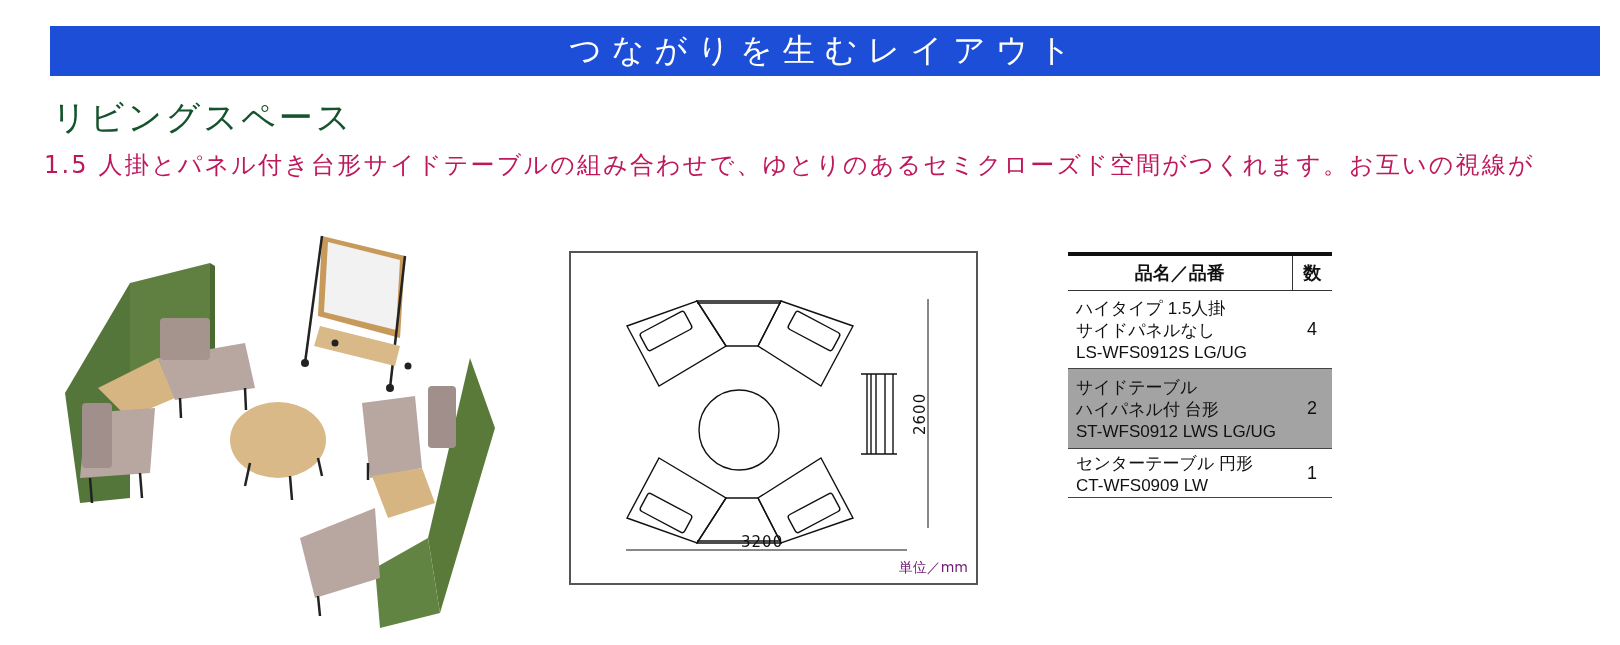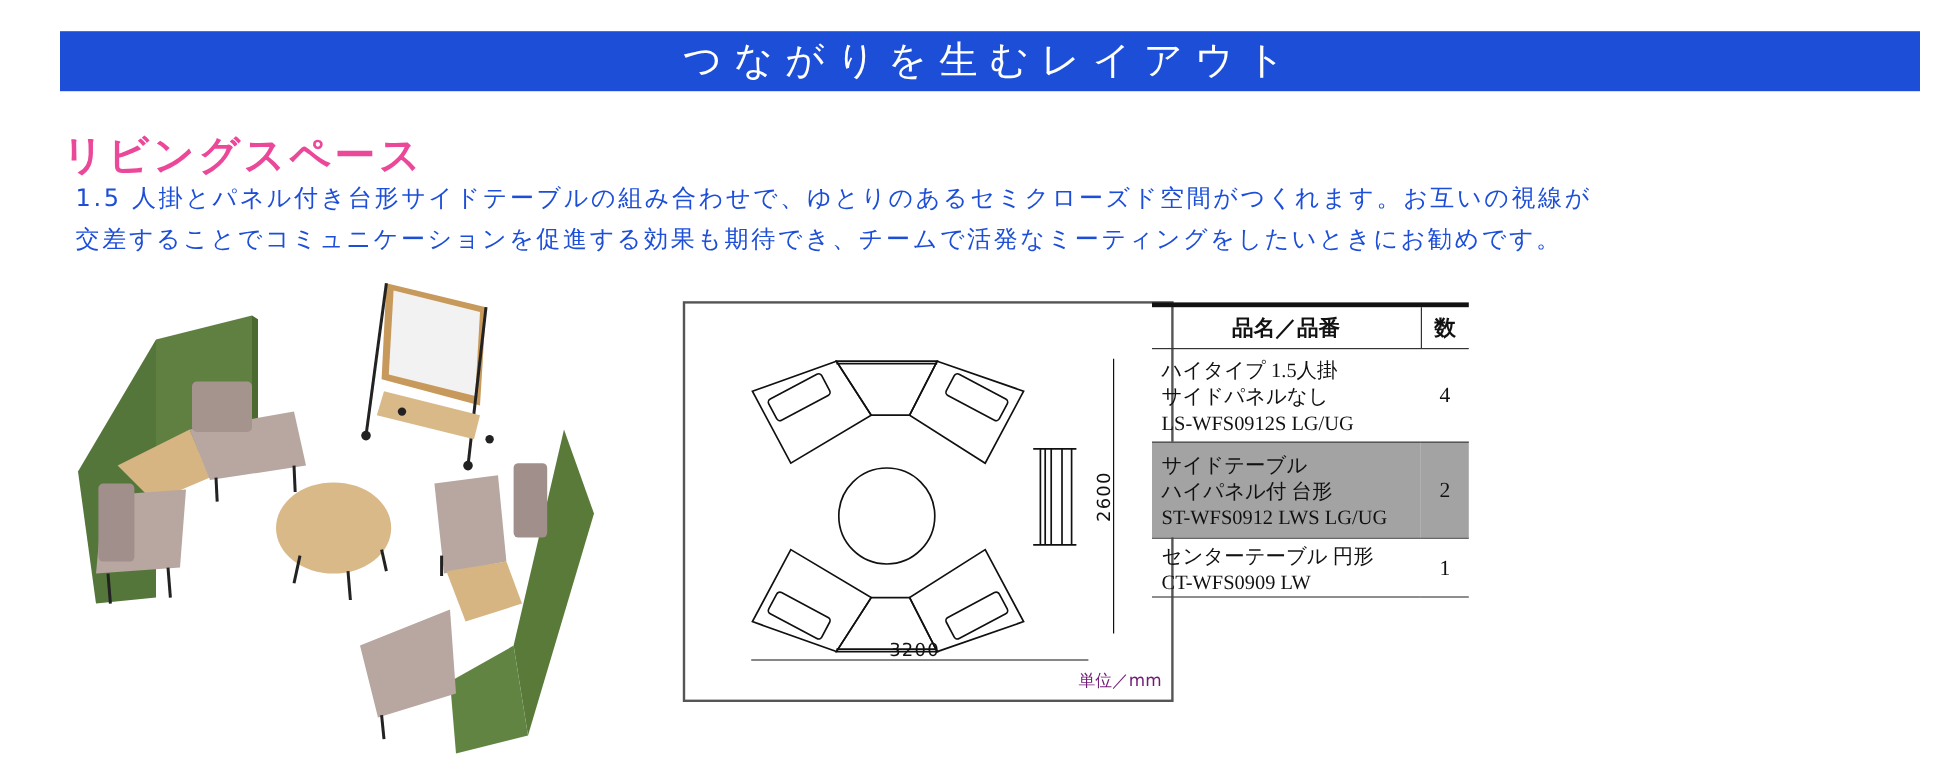--- a/index.html
+++ b/index.html
@@ -8,47 +8,47 @@
 
     .banner {
       position: absolute; left: 50px; top: 26px; width: 1550px; height: 50px;
       background: #1d4ed8; display: flex; align-items: center; justify-content: center;
     }
     .banner-title {
       color: #ffffff; font-size: 32px; letter-spacing: 10px; font-weight: normal;
     }
 
     .section-title {
-      position: absolute; left: 52px; top: 95px; font-size: 34px; font-weight: bold;
-      letter-spacing: 3px; color: #ec4899; margin-top: 12px;
+      position: absolute; left: 52px; top: 95px; font-size: 34px; font-weight: normal;
+      letter-spacing: 3px; color: #14532d;
     }
     .desc {
-      position: absolute; left: 63px; top: 148px; font-size: 20px; line-height: 34px;
-      letter-spacing: 2.2px; color: #1d4ed8; white-space: nowrap;
+      position: absolute; left: 44px; top: 148px; font-size: 24px; line-height: 34px;
+      letter-spacing: 2.2px; color: #be185d; white-space: nowrap;
     }
 
     .photo { position: absolute; left: 50px; top: 218px; width: 470px; height: 420px; }
 
     .plan-box {
       position: absolute; left: 569px; top: 251px; width: 409px; height: 334px;
       border: 2px solid #555; background: #fff;
     }
     .plan-box svg { position: absolute; left: 0; top: 0; }
     .plan-unit {
       position: absolute; right: 8px; bottom: 6px; font-size: 14px; color: #701a75;
     }
     .dim-w { position: absolute; left: 170px; top: 280px; font-size: 15px; letter-spacing: 1px; }
     .dim-h {
       position: absolute; left: 330px; top: 160px; font-size: 15px; letter-spacing: 1px;
       transform: rotate(-90deg); transform-origin: left top;
     }
 
     .parts-table {
-      position: absolute; left: 960px; top: 252px; width: 264px;
-      border-collapse: collapse; font-family: Liberation Serif, serif; font-size: 17px;
+      position: absolute; left: 1068px; top: 252px; width: 264px;
+      border-collapse: collapse; font-family: Liberation Sans, sans-serif; font-size: 17px;
     }
     .parts-table th {
       border-top: 4px solid #111; border-bottom: 1.5px solid #333; height: 36px;
       font-weight: bold; font-size: 18px; text-align: center;
     }
     .parts-table th.qty-h { border-left: 1.5px solid #333; width: 40px; }
     .parts-table td { border-bottom: 1.5px solid #444; padding: 4px 6px 0 8px; line-height: 22px; vertical-align: middle; }
     .parts-table td.qty { text-align: center; font-size: 18px; padding: 0; }
     .parts-table tr.alt td { background: #a3a3a3; }
     .line { display: block; }
@@ -57,21 +57,20 @@
 <body>
 
 <div class="banner">
   <span class="banner-title">つながりを生むレイアウト</span>
 </div>
 
 <h2 class="section-title">リビングスペース</h2>
 
 <div class="desc">
   <span class="line">1.5 人掛とパネル付き台形サイドテーブルの組み合わせで、ゆとりのあるセミクローズド空間がつくれます。お互いの視線が</span>
-  <span class="line">交差することでコミュニケーションを促進する効果も期待でき、チームで活発なミーティングをしたいときにお勧めです。</span>
 </div>
 
 <div class="photo">
   <svg width="470" height="420" viewBox="0 0 470 420">
 
     <polygon points="15,175 80,65 80,280 30,285" fill="#55763a"></polygon>
     <polygon points="80,65 160,45 160,140 80,175" fill="#5f8040"></polygon>
     <polygon points="160,45 165,48 165,140 160,140" fill="#4a6a30"></polygon>
     <polygon points="48,170 108,140 125,180 78,200" fill="#d6b583"></polygon>
     <polygon points="108,140 195,125 205,170 125,182" fill="#b8a6a0"></polygon>

